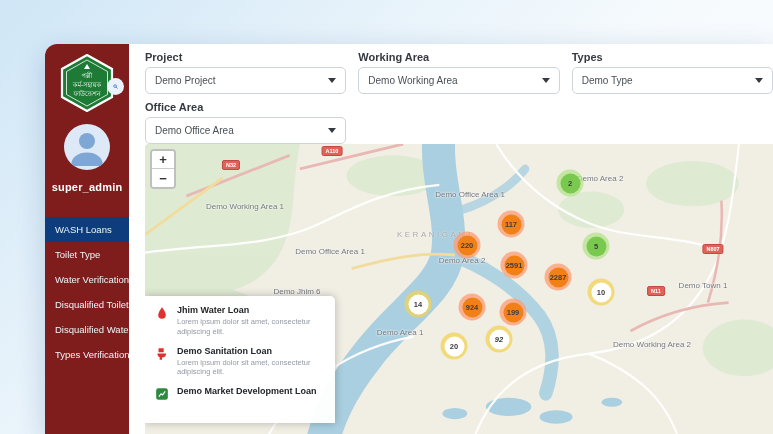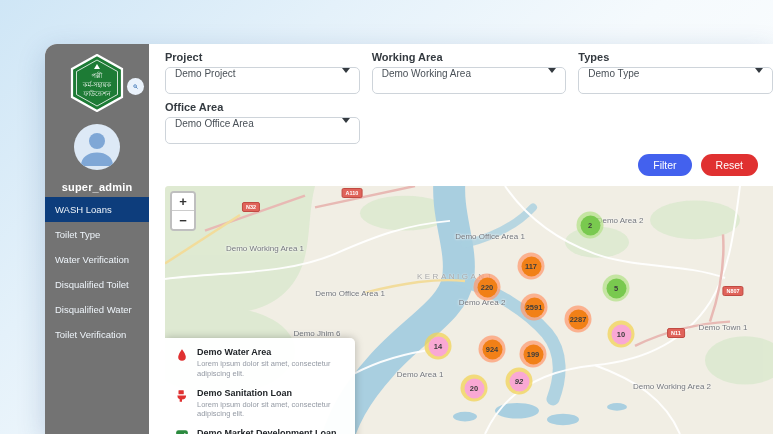--- a/index.html
+++ b/index.html
@@ -3,38 +3,38 @@
 <meta charset="utf-8">
 <style>
   html,body{margin:0;padding:0;width:773px;height:434px;overflow:hidden;
     font-family:"Liberation Sans",sans-serif;}
   body{background:linear-gradient(135deg,#cfe6f6 0%,#e4f1fa 28%,#f5fafd 55%,#ffffff 100%);position:relative;}
 
   .window{position:absolute;left:45px;top:44px;right:0;bottom:0;background:#fff;
     border-radius:12px 0 0 0;box-shadow:0 8px 28px rgba(25,70,130,.22);display:flex;overflow:hidden;}
 
   
-  .sidebar{width:104px;flex-shrink:0;background:#737373;color:#fff;position:relative;}
+  .sidebar{width:84px;flex-shrink:0;background:#7f1d1d;color:#fff;position:relative;}
   .logo-row{height:64px;padding-top:10px;text-align:center;position:relative;}
   .search-btn{position:absolute;right:5px;top:34px;width:17px;height:17px;border-radius:50%;
     background:#eaf2fb;display:flex;align-items:center;justify-content:center;cursor:pointer;border:none;}
   .avatar-wrap{text-align:center;margin-top:6px;}
   .avatar{width:46px;height:46px;border-radius:50%;background:#dde9f6;display:inline-flex;
     align-items:center;justify-content:center;overflow:hidden;}
   .username{font-size:11px;font-weight:700;text-align:center;margin-top:7px;letter-spacing:.2px;}
-  .nav{margin-top:4px;}
+  .nav{margin-top:24px;}
   .nav-item{font-size:9.5px;color:#eef4fa;padding:7px 10px;cursor:pointer;white-space:nowrap;}
   .nav-item.active{background:#0d3d7c;}
 
   
   .main{flex:1;display:flex;flex-direction:column;padding:7px 0 0 16px;min-width:0;background:#fff;}
   .filters{display:grid;grid-template-columns:1fr 1fr 1fr;column-gap:12px;row-gap:7px;}
   .field-label{font-size:11px;font-weight:700;color:#343a40;margin-bottom:4px;}
   .select{height:25px;border:1px solid #ced4da;border-radius:5px;background:#fff;display:flex;
-    align-items:flex-start;justify-content:space-between;padding:0 9px;font-size:10px;color:#495057;cursor:pointer;}
+    align-items:center;justify-content:space-between;padding:0 9px;font-size:10px;color:#495057;cursor:pointer;}
   .chev{width:0;height:0;border-left:4px solid transparent;border-right:4px solid transparent;
     border-top:5px solid #343a40;}
   .btn-row{display:flex;justify-content:flex-end;gap:9px;margin:10px 15px 10px 0;}
   .btn{border:none;border-radius:14px;height:22px;padding:0 15px;font-size:10.5px;color:#fff;
     cursor:pointer;font-family:inherit;}
   .btn.filter{background:#4361ee;}
   .btn.reset{background:#e03131;}
 
   
   .map{flex:1;position:relative;background:#f1eee4;border-radius:4px 0 0 0;overflow:hidden;min-height:0;cursor:grab;}
@@ -50,21 +50,21 @@
   .place-label{position:absolute;transform:translate(-50%,-50%);font-size:8px;letter-spacing:2.5px;
     color:#a9a9a9;white-space:nowrap;text-shadow:0 0 2px #fff;z-index:1;}
   .road-badge{position:absolute;transform:translate(-50%,-50%);background:#e0635a;color:#fff;
     font-size:5.5px;font-weight:700;padding:1px 3px;border-radius:2px;border:1px solid #c04a42;z-index:2;}
 
   .cluster{position:absolute;width:27px;height:27px;border-radius:50%;transform:translate(-50%,-50%);
     display:flex;align-items:center;justify-content:center;cursor:pointer;z-index:4;}
   .cluster span{width:20px;height:20px;border-radius:50%;display:flex;align-items:center;
     justify-content:center;font-size:7.5px;font-weight:700;color:#3d3d3d;}
   .cluster.green{background:rgba(181,226,140,.75);} .cluster.green span{background:#79c94f;}
-  .cluster.yellow{background:rgba(241,211,87,.75);} .cluster.yellow span{background:#f9a8d4;}
+  .cluster.yellow{background:rgba(241,211,87,.75);} .cluster.yellow span{background:#ffffff;}
   .cluster.orange{background:rgba(253,156,115,.75);} .cluster.orange span{background:#f18017;}
 
   .legend{position:absolute;left:0;top:152px;width:170px;background:rgba(255,255,255,.97);
     box-shadow:0 0 8px rgba(0,0,0,.25);border-radius:0 5px 0 0;padding:9px 10px;z-index:6;}
   .legend-item{display:flex;gap:7px;margin-bottom:9px;}
   .legend-icon{width:15px;flex-shrink:0;padding-top:1px;}
   .legend-title{font-size:9px;font-weight:700;color:#212529;margin-bottom:2px;}
   .legend-desc{font-size:7.5px;color:#949aa4;line-height:1.3;}
 </style>
 </head>
@@ -99,21 +99,21 @@
       </span>
       <div class="username">super_admin</div>
     </div>
 
     <nav class="nav">
         <div class="nav-item active">WASH Loans</div>
         <div class="nav-item">Toilet Type</div>
         <div class="nav-item">Water Verification</div>
         <div class="nav-item">Disqualified Toilet</div>
         <div class="nav-item">Disqualified Water</div>
-        <div class="nav-item">Toilet Verification</div>
+        <div class="nav-item">Types Verification</div>
       </nav>
   </div>
 
   <div class="main">
 
     <div class="filters">
       <div>
         <div class="field-label">Project</div>
         <div class="select">
           <span>Demo Project</span>
@@ -136,24 +136,20 @@
       </div>
       <div>
         <div class="field-label">Office Area</div>
         <div class="select">
           <span>Demo Office Area</span>
           <span class="chev"></span>
         </div>
       </div>
     </div>
 
-    <div class="btn-row">
-      <button class="btn filter">Filter</button>
-      <button class="btn reset">Reset</button>
-    </div>
 
     <div class="map">
       <svg class="map-bg" viewBox="0 0 608 256" preserveAspectRatio="none">
         <rect width="608" height="256" fill="#f1eee4"></rect>
         <g fill="#d7e8cb" opacity="0.7">
           <path d="M0,0 H150 C140,40 150,80 120,110 C90,140 40,130 0,140 Z"></path>
           <ellipse cx="55" cy="170" rx="75" ry="45"></ellipse>
           <ellipse cx="240" cy="28" rx="45" ry="18"></ellipse>
           <ellipse cx="432" cy="58" rx="32" ry="16"></ellipse>
           <ellipse cx="530" cy="35" rx="45" ry="20"></ellipse>
@@ -249,21 +245,21 @@
           </div>
         </div>
 
       <div class="legend">
         <div>
             <div class="legend-item">
               <span class="legend-icon"><svg viewBox="0 0 24 24" width="14" height="14">
                   <path d="M12 2C12 2 5.5 10.5 5.5 15.5a6.5 6.5 0 0 0 13 0C18.5 10.5 12 2 12 2Z" fill="#e03131"></path>
                 </svg></span>
               <div>
-                <div class="legend-title">Demo Water Area</div>
+                <div class="legend-title">Jhim Water Loan</div>
                 <div class="legend-desc">Lorem ipsum dolor sit amet, consectetur adipiscing elit.</div>
               </div>
             </div>
             <div class="legend-item">
               <span class="legend-icon"><svg viewBox="0 0 24 24" width="14" height="14" fill="#e03131">
                   <rect x="6" y="2" width="9" height="7" rx="1"></rect>
                   <path d="M4 11h15a7 7 0 0 1-7 7v4H8v-4.3A7 7 0 0 1 4 11Z"></path>
                 </svg></span>
               <div>
                 <div class="legend-title">Demo Sanitation Loan</div>

